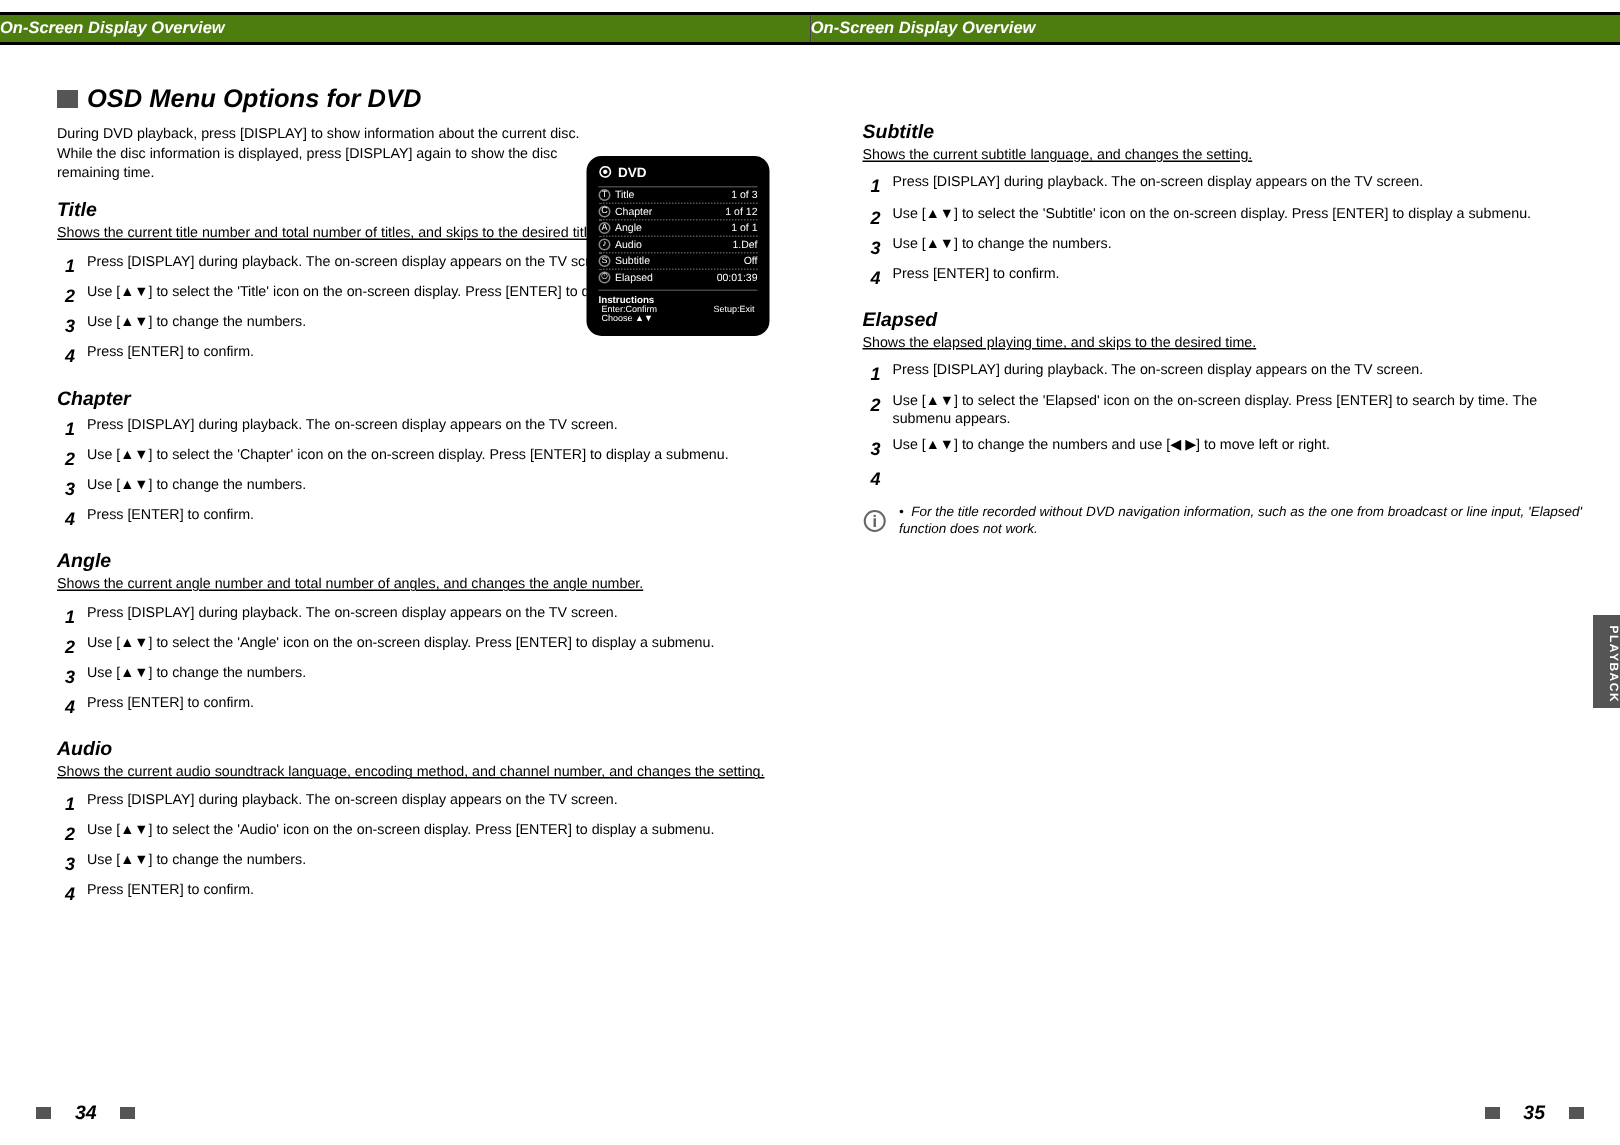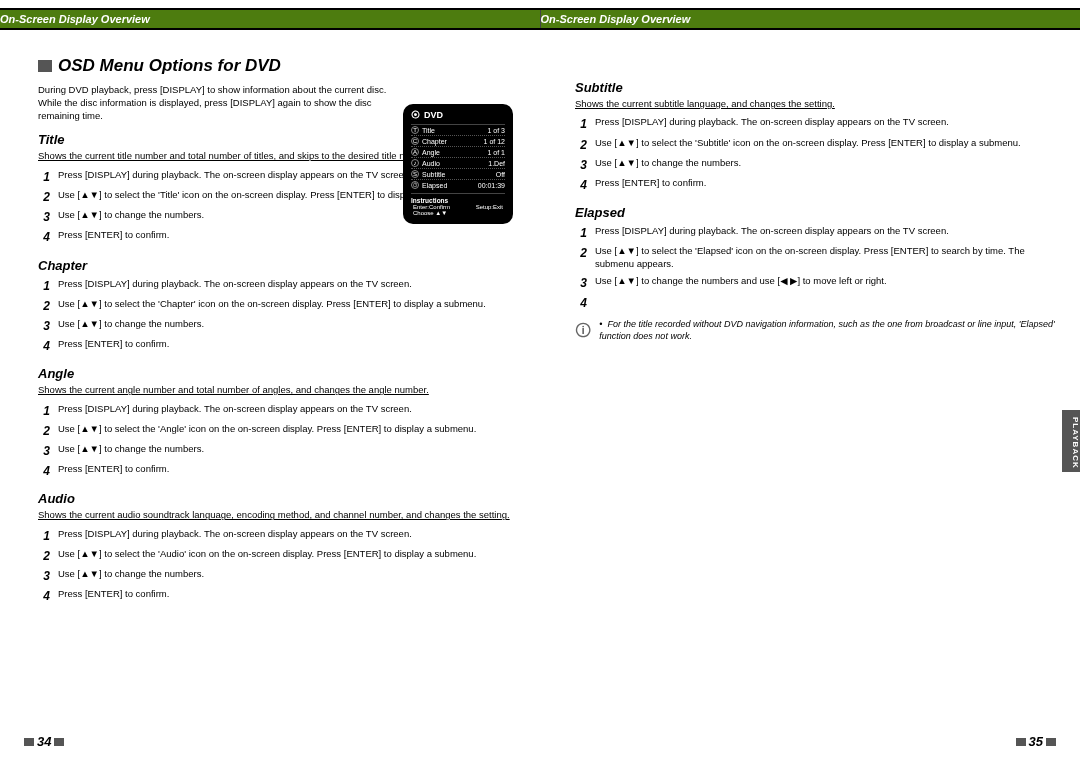--- a/index.html
+++ b/index.html
@@ -80,21 +80,21 @@
     font-weight: bold;
     font-style: italic;
     font-size: 12px;
     min-width: 12px;
     text-align: right;
     color: #000;
   }
   .osd-box {
     position: absolute;
     top: 64px; right: 34px;
-    width: 110px; height: 120px;
+    width: 122px; height: 120px;
     background: #000;
     border-radius: 10px;
     color: #fff;
     font-size: 7px;
     padding: 6px 8px 4px 8px;
   }
   .osd-title { font-weight: bold; font-size: 9px; margin-bottom: 4px; display:flex; align-items:center; gap:4px;}
   .osd-title::before { content:"⦿"; font-size:9px; }
   .osd-row {
     display: flex;
@@ -128,21 +128,21 @@
     bottom: 14px;
     left: 0; right: 0;
     display: flex;
     justify-content: space-between;
     padding: 0 24px;
   }
   .pgnum {
     font-style: italic;
     font-weight: bold;
     font-size: 13px;
-    display: flex; align-items: center; gap:3px;
+    display: flex; align-items: center; gap:16px;
   }
   .pgnum .blk { width:10px; height:8px; background:#555; }
 </style>
 </head>
 <body>
 
 <div class="top-white"></div>
 <div class="header-bar">
   <div class="header-half">On-Screen Display Overview</div>
   <div class="header-half">On-Screen Display Overview</div>
@@ -315,20 +315,21 @@
           <li>
             <span class="num">3</span>
             <span>Use [▲▼] to change the numbers.</span>
           </li>
           <li>
             <span class="num">4</span>
             <span>Press [ENTER] to confirm.</span>
           </li>
         </ol>
         <h2 class="sec">Elapsed</h2>
+        <p class="desc">Shows the elapsed playing time, and skips to the desired time.</p>
         <ol class="steps">
           <li>
             <span class="num">1</span>
             <span>Press [DISPLAY] during playback. The on-screen display appears on the TV screen.</span>
           </li>
           <li>
             <span class="num">2</span>
             <span>Use [▲▼] to select the 'Elapsed' icon on the on-screen display. Press [ENTER] to search by time. The submenu appears.</span>
           </li>
           <li>

